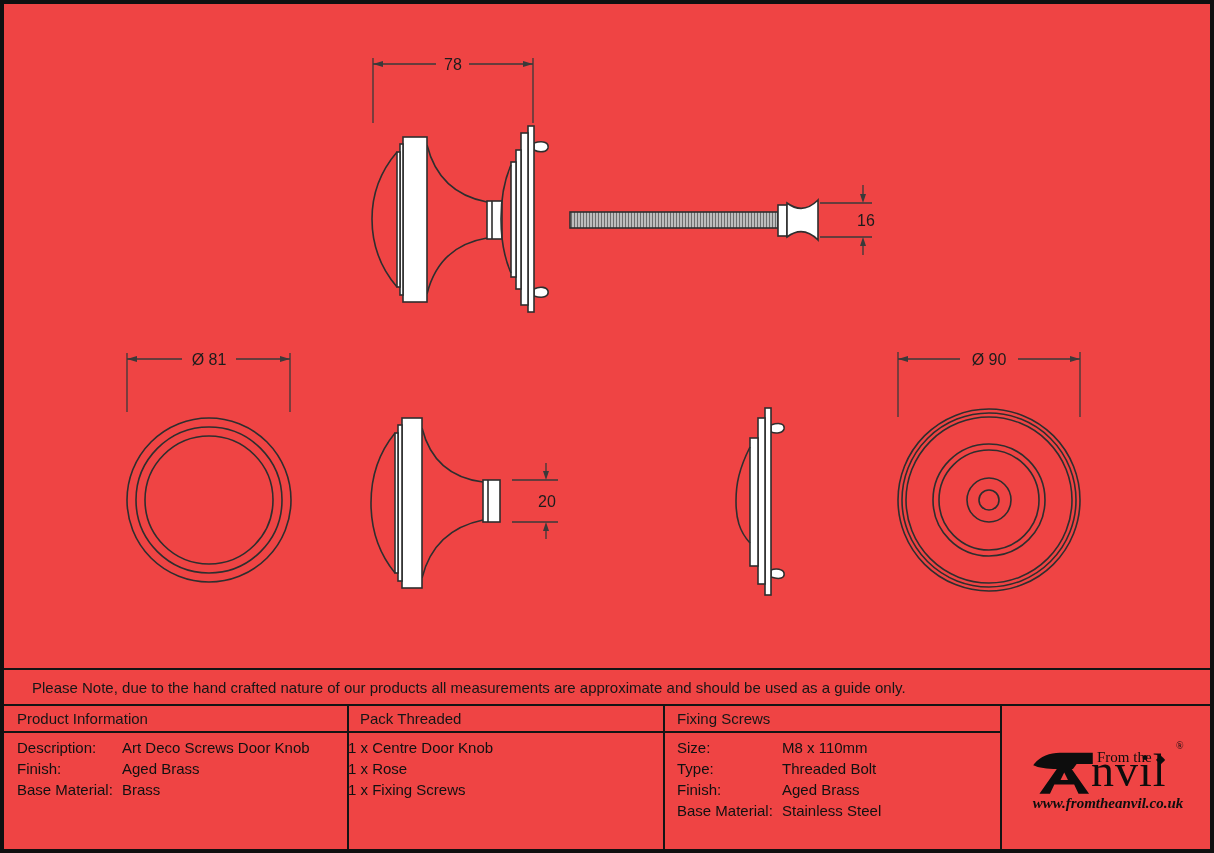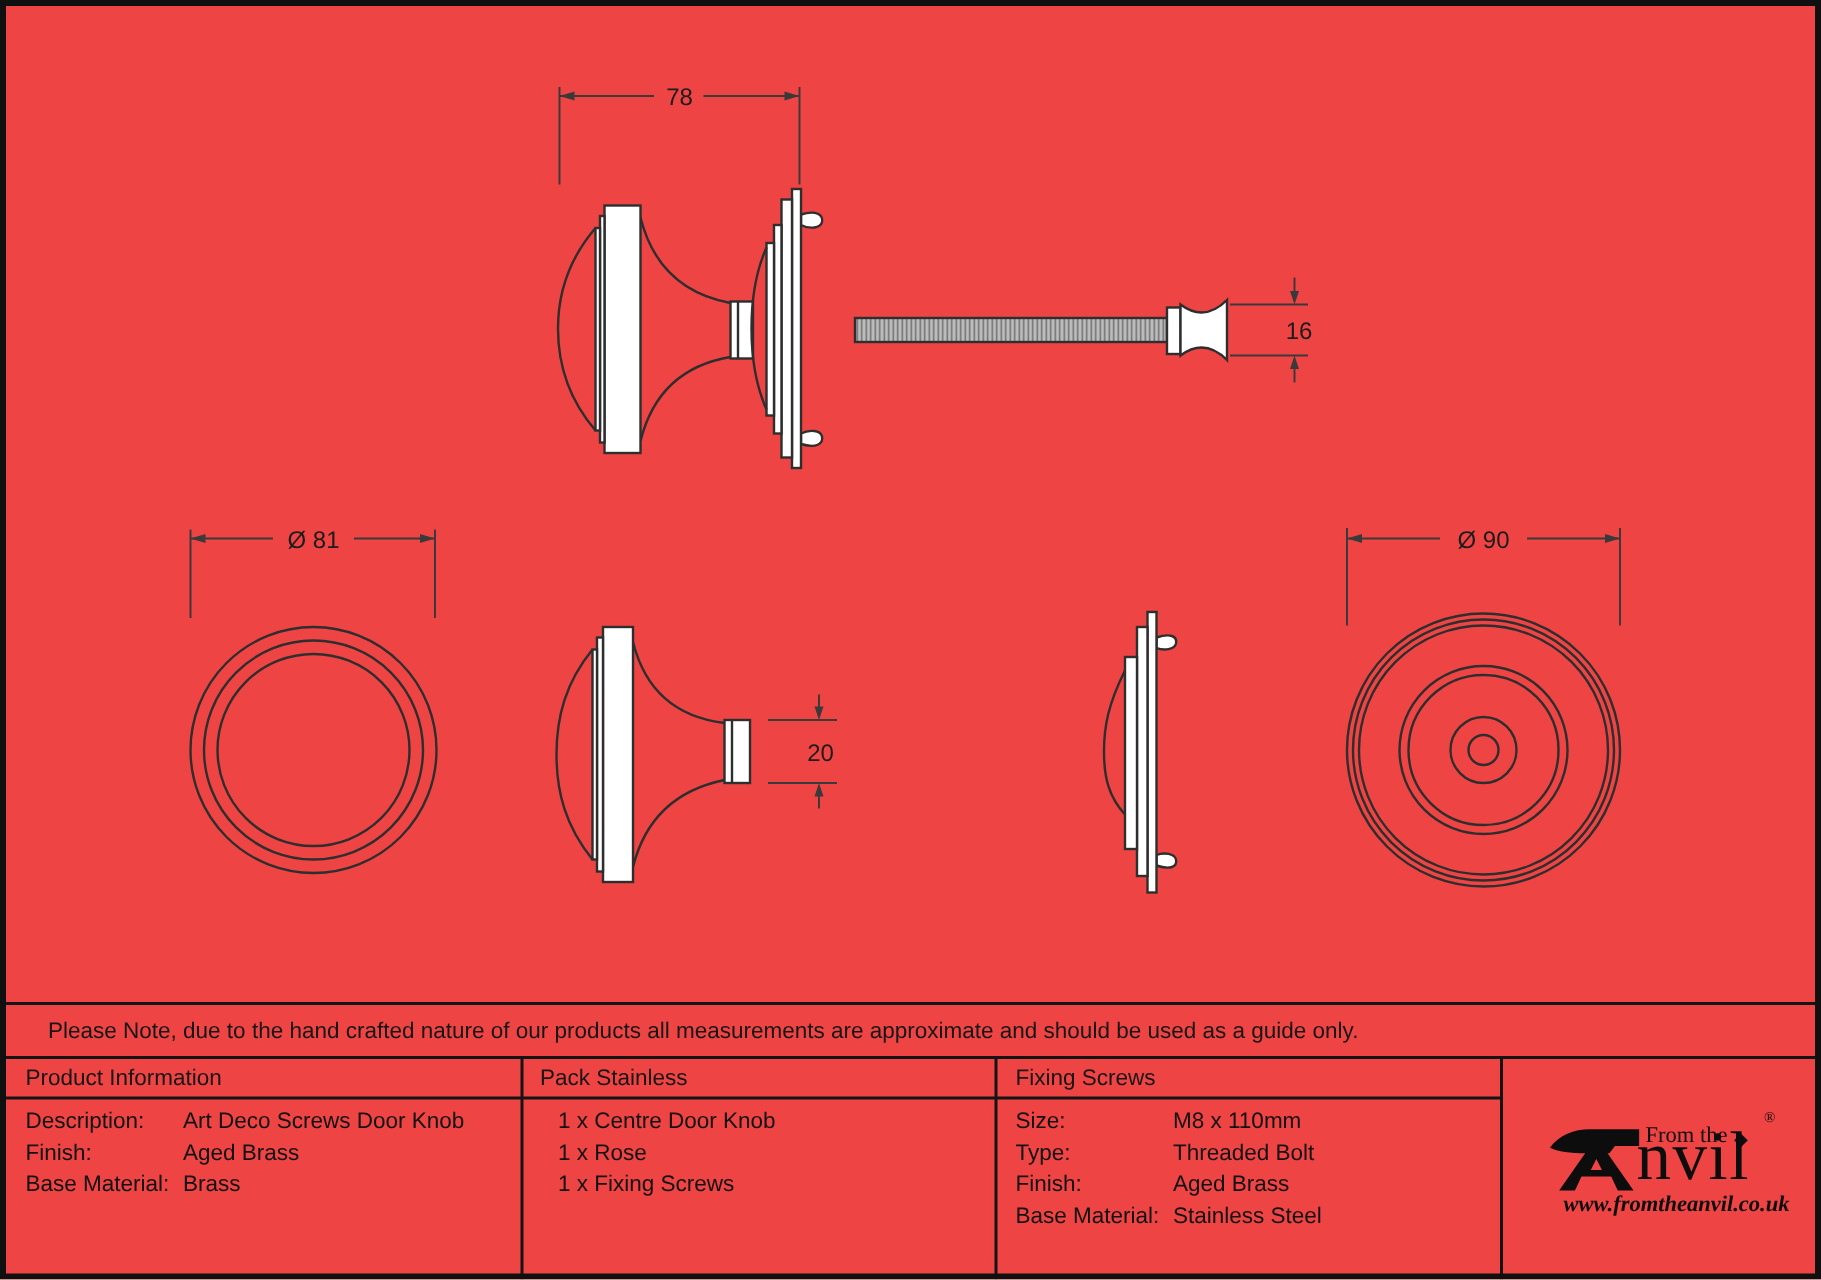--- a/index.html
+++ b/index.html
@@ -19,21 +19,21 @@
     position:absolute;left:1091px;top:748px;font-family:"Liberation Serif",serif;
     font-size:46px;line-height:1;color:#0d0d0d;letter-spacing:1px;z-index:3;
   }
   .logo-fromthe{
     position:absolute;left:1097px;top:749px;font-family:"Liberation Serif",serif;
     font-size:15px;color:#0d0d0d;z-index:3;
   }
   .logo-diamond{position:absolute;left:1156px;top:752px;font-size:12px;color:#0d0d0d;z-index:3;}
   .logo-reg{position:absolute;left:1176px;top:740px;font-size:10px;font-family:"Liberation Serif",serif;color:#0d0d0d;z-index:3;}
   .logo-url{
-    position:absolute;left:1023px;top:795px;width:170px;text-align:right;
+    position:absolute;left:1023px;top:795px;width:170px;text-align:center;
     font-family:"Liberation Serif",serif;font-style:italic;font-weight:bold;
     font-size:15px;color:#0d0d0d;z-index:3;
   }
 </style>
 </head>
 <body>
 
 <div class="sheet">
   <div class="outer-border"></div>
 
@@ -164,39 +164,39 @@
   <div class="hline" style="left:0;right:0;top:668px;height:2px;"></div>
   <div class="hline" style="left:0;right:0;top:704px;height:2px;"></div>
   <div class="hline" style="left:0;width:1000px;top:731px;height:2px;"></div>
   <div class="vline" style="left:347px;top:704px;bottom:0;width:2px;"></div>
   <div class="vline" style="left:663px;top:704px;bottom:0;width:2px;"></div>
   <div class="vline" style="left:1000px;top:704px;bottom:0;width:2px;"></div>
 
   <div class="txt" style="left:20px;top:670px;height:34px;margin-left:12px;">Please Note, due to the hand crafted nature of our products all measurements are approximate and should be used as a guide only.</div>
 
   <div class="txt" style="left:17px;top:706px;height:25px;">Product Information</div>
-  <div class="txt" style="left:360px;top:706px;height:25px;">Pack Stainless</div>
+  <div class="txt" style="left:360px;top:706px;height:25px;">Pack Threaded</div>
   <div class="txt" style="left:677px;top:706px;height:25px;">Fixing Screws</div>
 
   <div class="col-body" style="left:17px;top:737px;">
     <div class="kv">
       <span class="kv-label">Description:</span>
       <span class="kv-value">Art Deco Screws Door Knob</span>
     </div>
     <div class="kv">
       <span class="kv-label">Finish:</span>
       <span class="kv-value">Aged Brass</span>
     </div>
     <div class="kv">
       <span class="kv-label">Base Material:</span>
       <span class="kv-value">Brass</span>
     </div>
   </div>
 
-  <div class="col-body" style="left:372px;top:737px;">
+  <div class="col-body" style="left:348px;top:737px;">
     <div class="list-item">1 x Centre Door Knob</div>
     <div class="list-item">1 x Rose</div>
     <div class="list-item">1 x Fixing Screws</div>
   </div>
 
   <div class="col-body" style="left:677px;top:737px;">
     <div class="kv">
       <span class="kv-label">Size:</span>
       <span class="kv-value">M8 x 110mm</span>
     </div>

